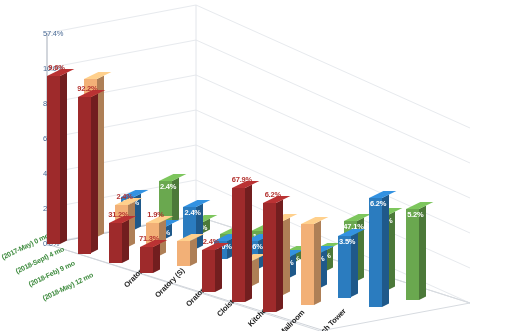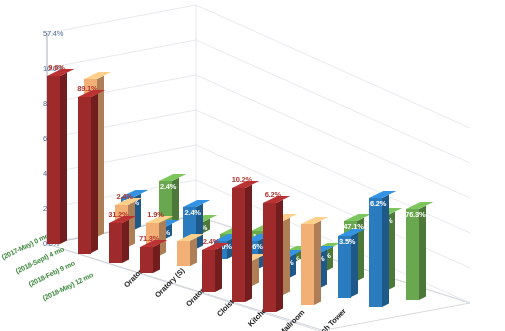--- a/index.html
+++ b/index.html
@@ -182,21 +182,21 @@
         <div class="side" style="background: rgb(76, 121, 57);"></div>
         <div class="top" style="background: rgb(125, 198, 93);"></div>
         <div class="face" style="background: rgb(106, 168, 79);"></div>
       </div>
       <div class="lbl white" style="left: 384.4px; top: 216.085px; z-index: 132;">4.3%</div>
       <div class="bar" style="left: 405.8px; top: 208.94px; width: 13px; height: 91.26px; z-index: 128;">
         <div class="side" style="background: rgb(76, 121, 57);"></div>
         <div class="top" style="background: rgb(125, 198, 93);"></div>
         <div class="face" style="background: rgb(106, 168, 79);"></div>
       </div>
-      <div class="lbl white" style="left: 415.3px; top: 209.94px; z-index: 133;">76.3%</div>
+      <div class="lbl white" style="left: 415.3px; top: 209.94px; z-index: 133;">5.2%</div>
       <div class="bar" style="left: 121.4px; top: 196.655px; width: 13px; height: 33.345px; z-index: 140;">
         <div class="side" style="background: rgb(31, 89, 138);"></div>
         <div class="top" style="background: rgb(51, 146, 225);"></div>
         <div class="face" style="background: rgb(43, 124, 191);"></div>
       </div>
       <div class="lbl white" style="left: 130.9px; top: 197.655px; z-index: 145;">1.9%</div>
       <div class="bar" style="left: 152.3px; top: 227.365px; width: 13px; height: 12.285px; z-index: 141;">
         <div class="side" style="background: rgb(31, 89, 138);"></div>
         <div class="top" style="background: rgb(51, 146, 225);"></div>
         <div class="face" style="background: rgb(43, 124, 191);"></div>
@@ -285,21 +285,21 @@
         <div class="side" style="background: rgb(114, 30, 31);"></div>
         <div class="top" style="background: rgb(186, 50, 51);"></div>
         <div class="face" style="background: rgb(158, 42, 43);"></div>
       </div>
       <div class="lbl red" style="left: 56.5px; top: 62.52px; z-index: 900;">9.6%</div>
       <div class="bar" style="left: 77.9px; top: 97.455px; width: 13px; height: 156.195px; z-index: 181;">
         <div class="side" style="background: rgb(114, 30, 31);"></div>
         <div class="top" style="background: rgb(186, 50, 51);"></div>
         <div class="face" style="background: rgb(158, 42, 43);"></div>
       </div>
-      <div class="lbl red" style="left: 87.4px; top: 84.455px; z-index: 900;">89.1%</div>
+      <div class="lbl red" style="left: 87.4px; top: 84.455px; z-index: 900;">92.2%</div>
       <div class="bar" style="left: 108.8px; top: 222.935px; width: 13px; height: 40.365px; z-index: 182;">
         <div class="side" style="background: rgb(114, 30, 31);"></div>
         <div class="top" style="background: rgb(186, 50, 51);"></div>
         <div class="face" style="background: rgb(158, 42, 43);"></div>
       </div>
       <div class="lbl red" style="left: 118.3px; top: 209.935px; z-index: 900;">31.2%</div>
       <div class="bar" style="left: 139.7px; top: 246.625px; width: 13px; height: 26.325px; z-index: 183;">
         <div class="side" style="background: rgb(114, 30, 31);"></div>
         <div class="top" style="background: rgb(186, 50, 51);"></div>
         <div class="face" style="background: rgb(158, 42, 43);"></div>
@@ -309,21 +309,21 @@
         <div class="side" style="background: rgb(114, 30, 31);"></div>
         <div class="top" style="background: rgb(186, 50, 51);"></div>
         <div class="face" style="background: rgb(158, 42, 43);"></div>
       </div>
       <div class="lbl red" style="left: 211px; top: 237.13px; z-index: 900;">2.4%</div>
       <div class="bar" style="left: 232.4px; top: 187.825px; width: 13px; height: 114.075px; z-index: 186;">
         <div class="side" style="background: rgb(114, 30, 31);"></div>
         <div class="top" style="background: rgb(186, 50, 51);"></div>
         <div class="face" style="background: rgb(158, 42, 43);"></div>
       </div>
-      <div class="lbl red" style="left: 241.9px; top: 174.825px; z-index: 900;">10.2%</div>
+      <div class="lbl red" style="left: 241.9px; top: 174.825px; z-index: 900;">67.9%</div>
       <div class="bar" style="left: 263.3px; top: 202.74px; width: 13px; height: 108.81px; z-index: 187;">
         <div class="side" style="background: rgb(114, 30, 31);"></div>
         <div class="top" style="background: rgb(186, 50, 51);"></div>
         <div class="face" style="background: rgb(158, 42, 43);"></div>
       </div>
       <div class="lbl red" style="left: 272.8px; top: 189.74px; z-index: 900;">6.2%</div>
     </div>
 
   <div id="depth-layer">
       <div class="depth-label" style="left: 2px; top: 254px;">(2017-May)   0 mo</div>

